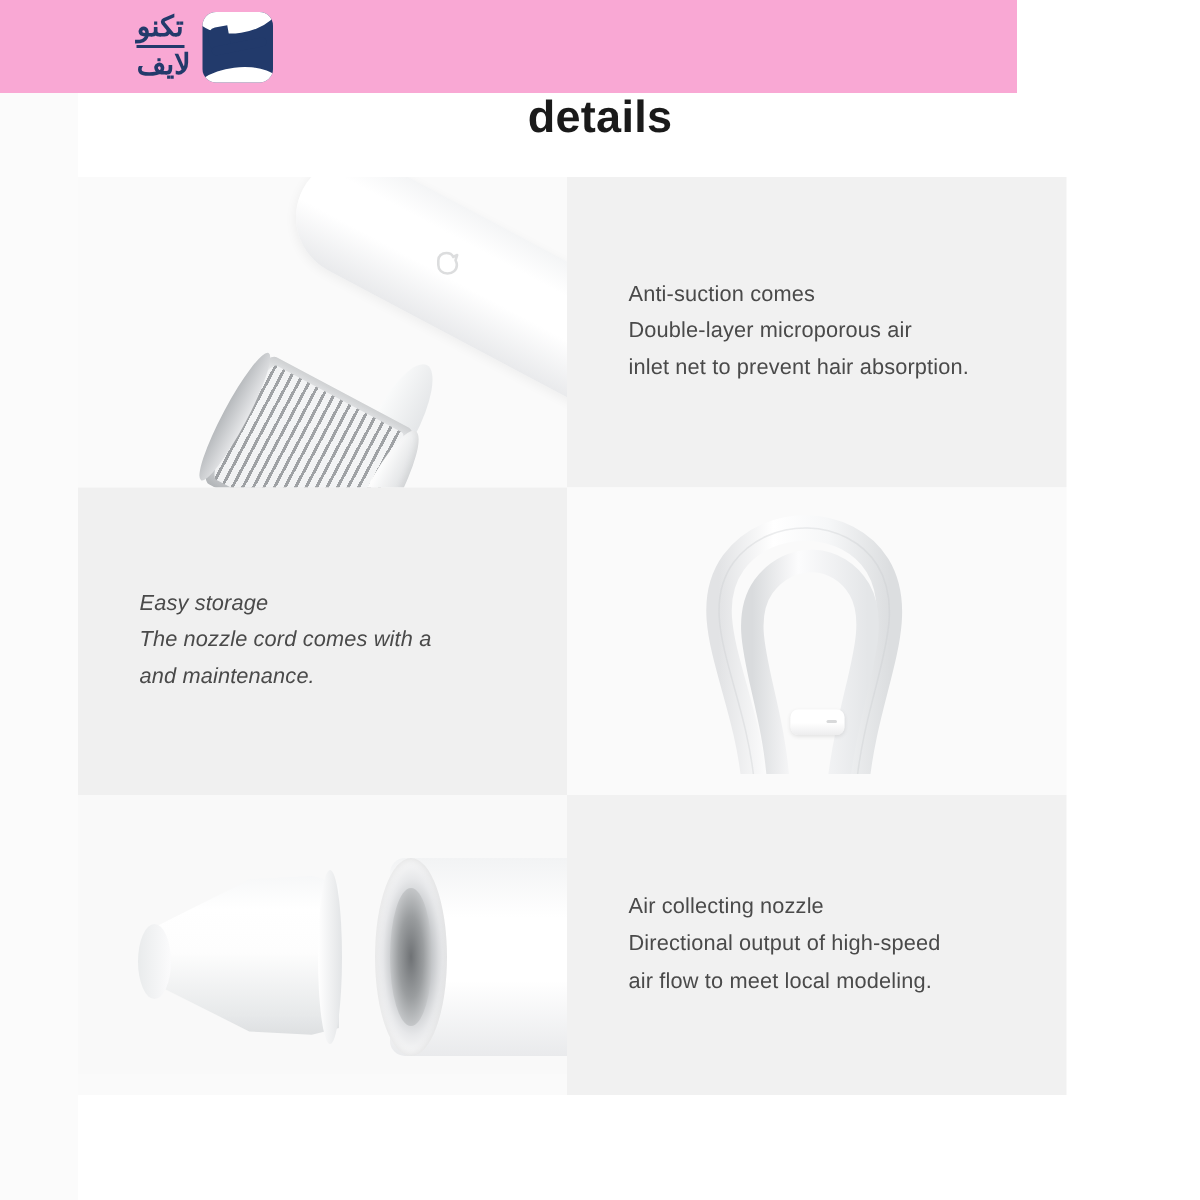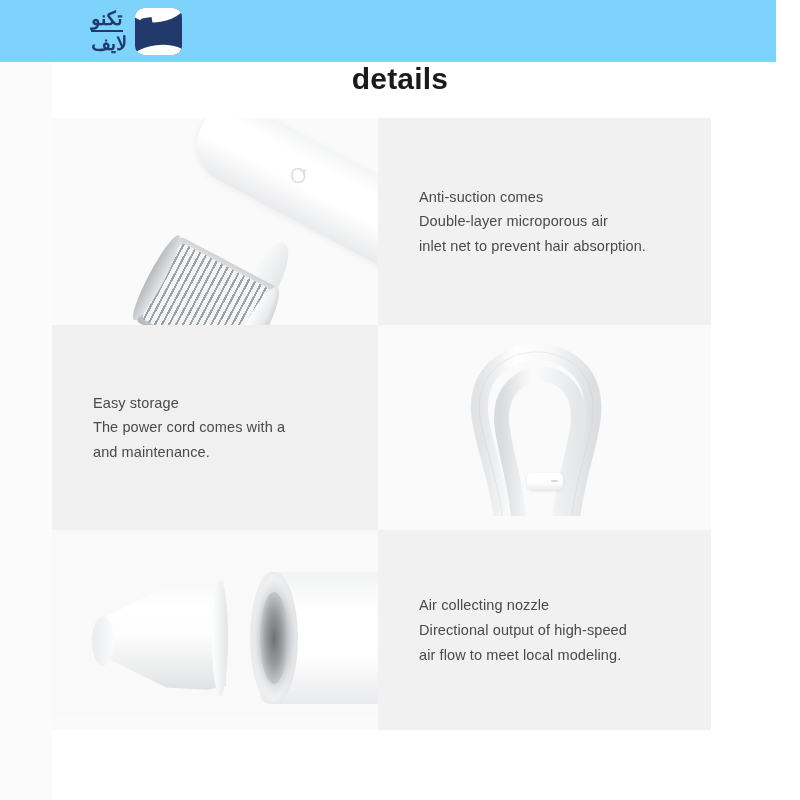--- a/index.html
+++ b/index.html
@@ -28,23 +28,23 @@
     width: 52px;
     height: 800px;
     background: #fbfbfb;
   }
 
   
   .header {
     position: absolute;
     left: 0;
     top: 0;
-    width: 776px;
+    width: 678px;
     height: 62px;
-    background: #7dd3fc;
+    background: #f9a8d4;
   }
   .logo {
     position: absolute;
     left: 32px;
     top: 6px;
     width: 150px;
     height: 50px;
     display: flex;
     flex-direction: row-reverse;
     align-items: center;
@@ -137,21 +137,21 @@
     display: grid;
     grid-template-columns: 326px 333px;
     grid-template-rows: 207px 205px 200px;
   }
   .cell {
     position: relative;
     overflow: hidden;
   }
   .tint-a { background: #fafafa; }
   .tint-b { background: #f1f1f1; }
-  .tint-c { background: #f0f0f0; }
+  .tint-c { background: #f0f0f0; font-style: italic; }
   .tint-d { background: #f9f9f9; }
 
   .caption {
     position: absolute;
     left: 41px;
     top: 50%;
     transform: translateY(-50%);
     color: #4a4a4a;
     font-size: 14.5px;
     line-height: 1.72;
@@ -398,21 +398,21 @@
       <div class="caption">
         <span class="line">Anti-suction comes</span>
         <span class="line">Double-layer microporous air</span>
         <span class="line">inlet net to prevent hair absorption.</span>
       </div>
     </div>
 
     <div class="cell tint-c">
       <div class="caption">
         <span class="line">Easy storage</span>
-        <span class="line">The power cord comes with a</span>
+        <span class="line">The nozzle cord comes with a</span>
         <span class="line">and maintenance.</span>
       </div>
     </div>
 
     <div class="cell tint-a">
       <div class="cord-wrap">
         <svg class="cord-svg" width="200" height="190" viewBox="0 0 200 190">
           <defs>
             <linearGradient id="cordg" x1="0" y1="0" x2="1" y2="0">
               <stop offset="0%" stop-color="#e2e3e5"></stop>

